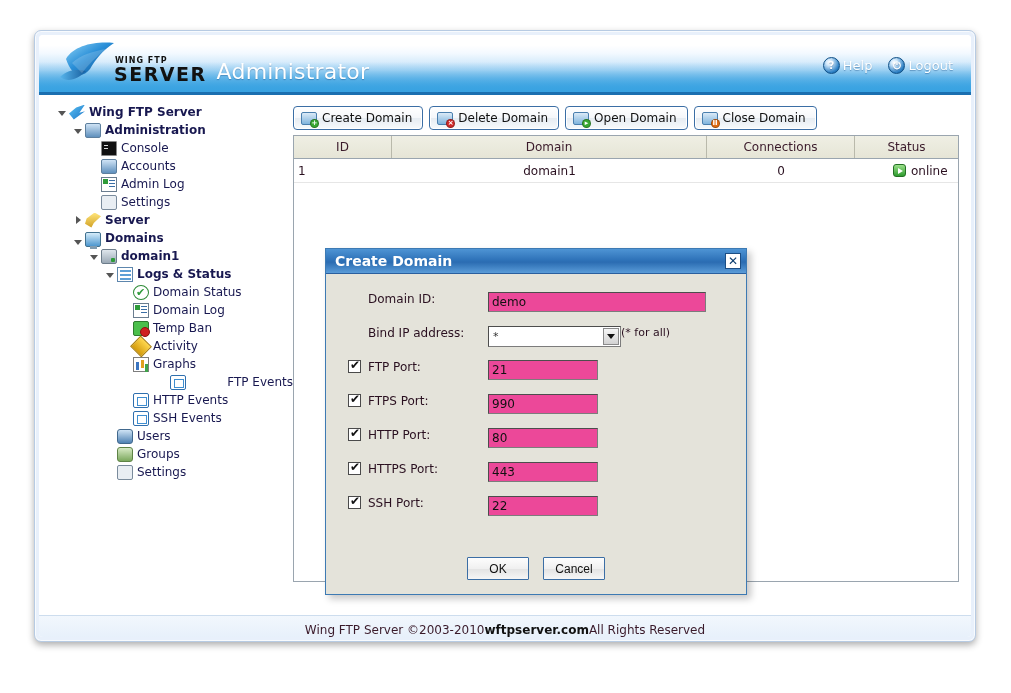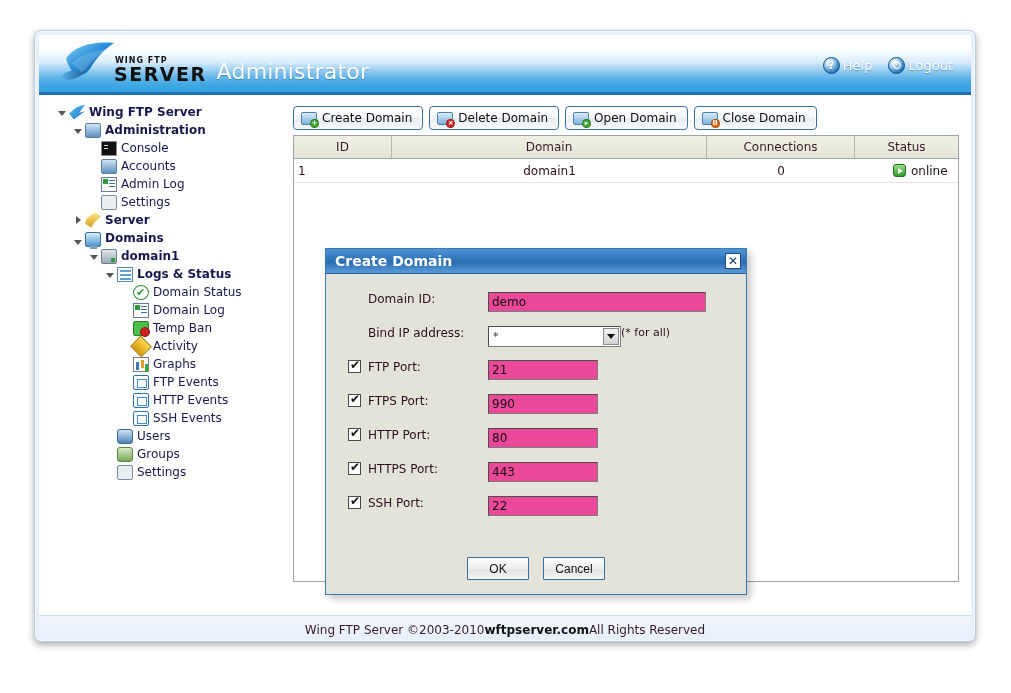--- a/index.html
+++ b/index.html
@@ -325,21 +325,21 @@
               <div class="tnode" style="padding-left: 64px;">
                 <span class="arrow none"></span>
                 <span class="ico ico-activity"></span>
                 <span class="tlabel">Activity</span>
               </div>
               <div class="tnode" style="padding-left: 64px;">
                 <span class="arrow none"></span>
                 <span class="ico ico-graphs"></span>
                 <span class="tlabel">Graphs</span>
               </div>
-              <div class="tnode" style="padding-left: 64px;">
+              <div class="tnode" style="padding-left: 64px; justify-content: space-between;">
                 <span class="arrow none"></span>
                 <span class="ico ico-event"></span>
                 <span class="tlabel">FTP Events</span>
               </div>
               <div class="tnode" style="padding-left: 64px;">
                 <span class="arrow none"></span>
                 <span class="ico ico-event"></span>
                 <span class="tlabel">HTTP Events</span>
               </div>
               <div class="tnode" style="padding-left: 64px;">

